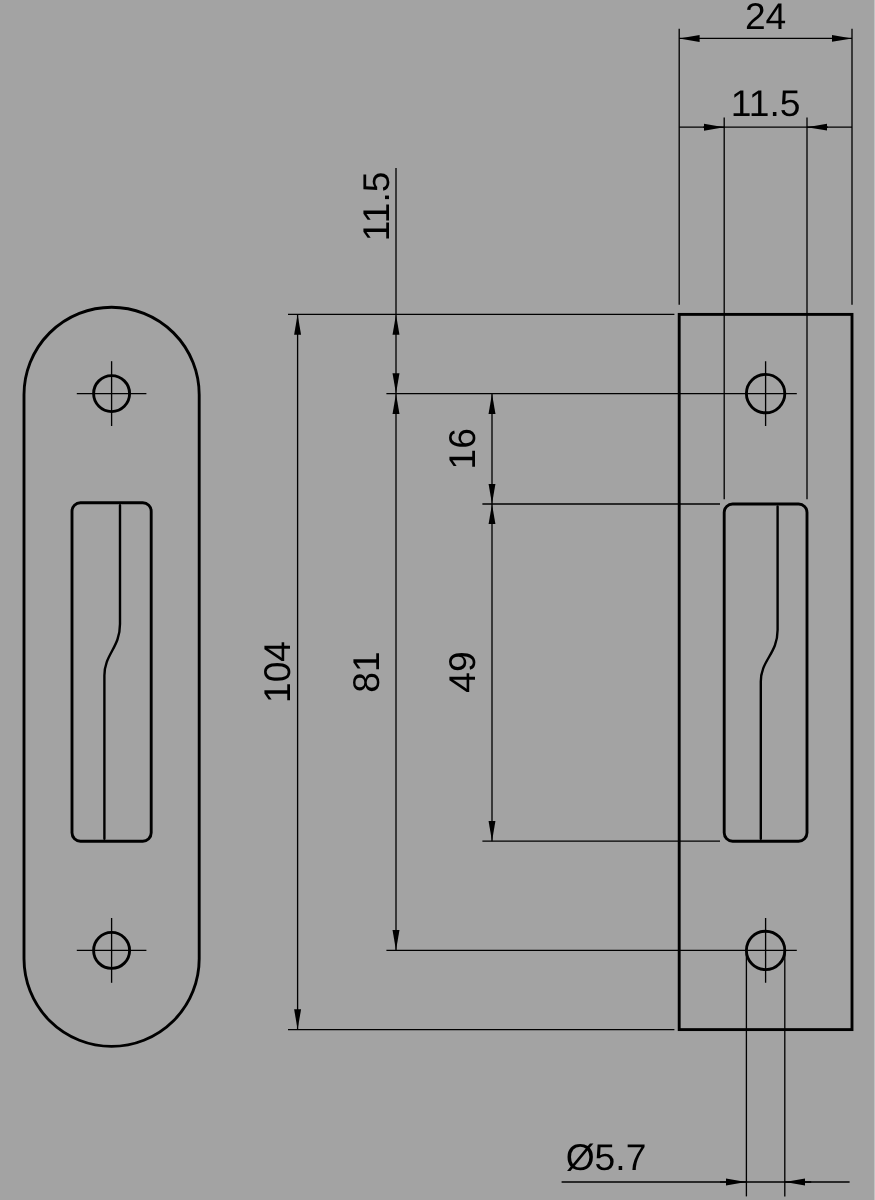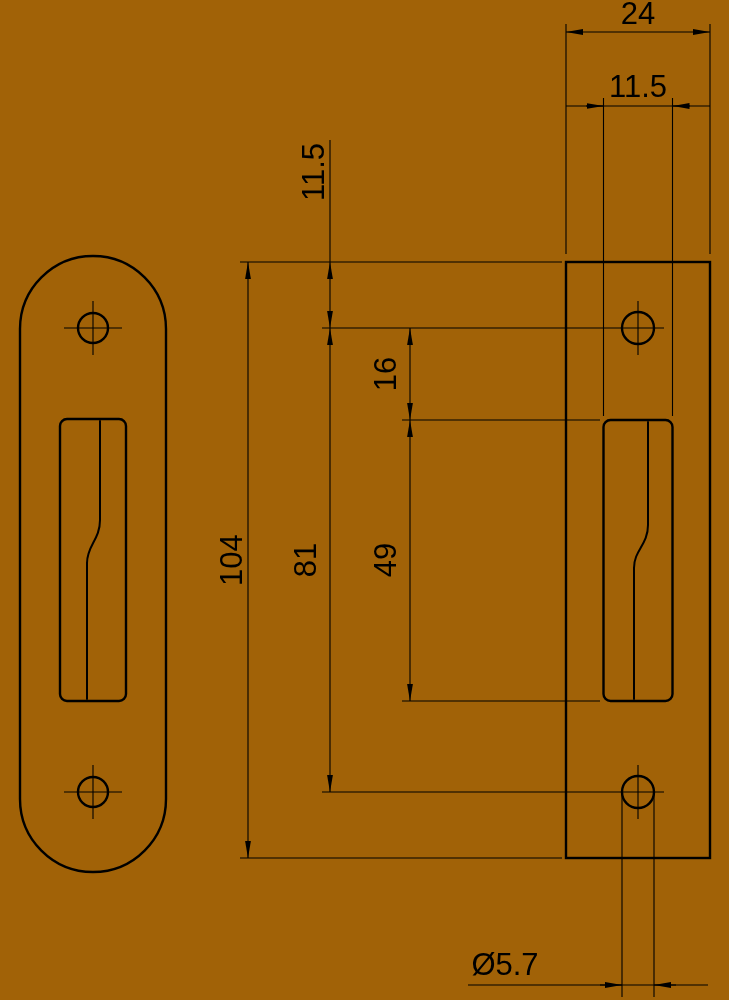--- a/index.html
+++ b/index.html
@@ -7,21 +7,21 @@
     padding: 0;
     background: #ffffff;
     width: 729px;
     height: 1000px;
     overflow: hidden;
   }
   .drawing-stage {
     position: relative;
     width: 729px;
     height: 1000px;
-    background: #a16207;
+    background: #a3a3a3;
   }
   svg { display: block; }
   .thick {
     stroke: #000000;
     stroke-width: 2.4;
     fill: none;
     stroke-linecap: round;
   }
   .med {
     stroke: #000000;

